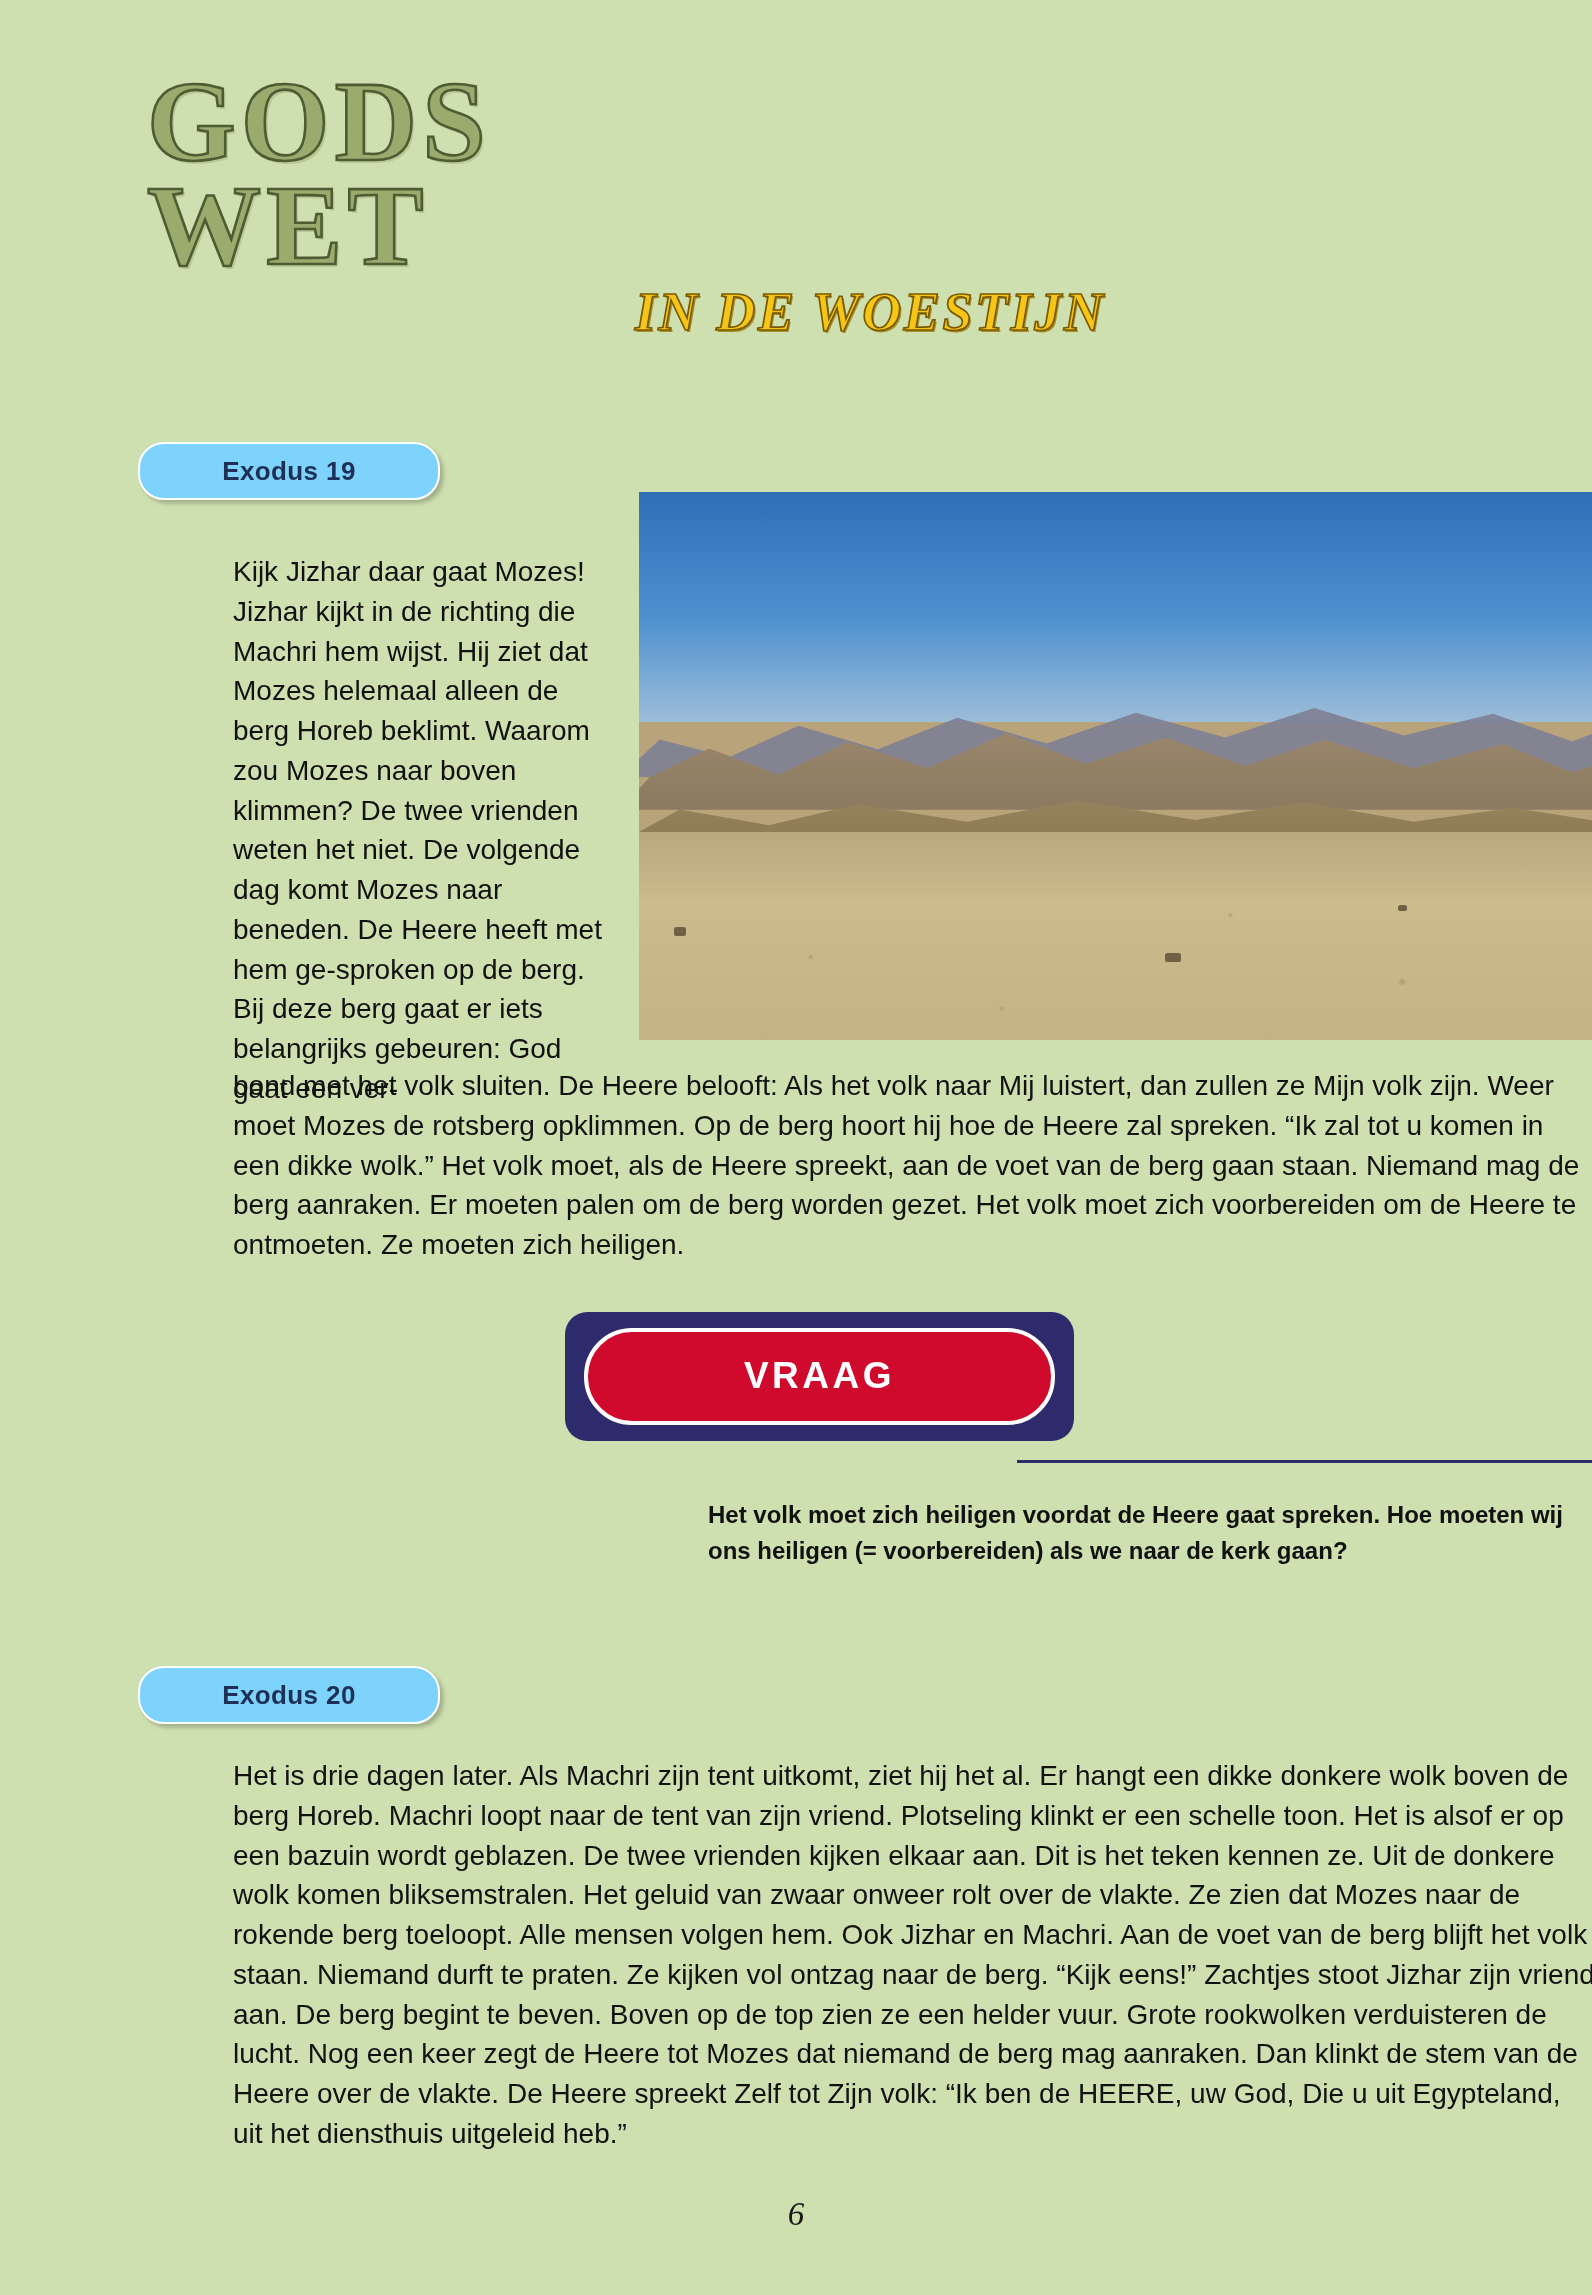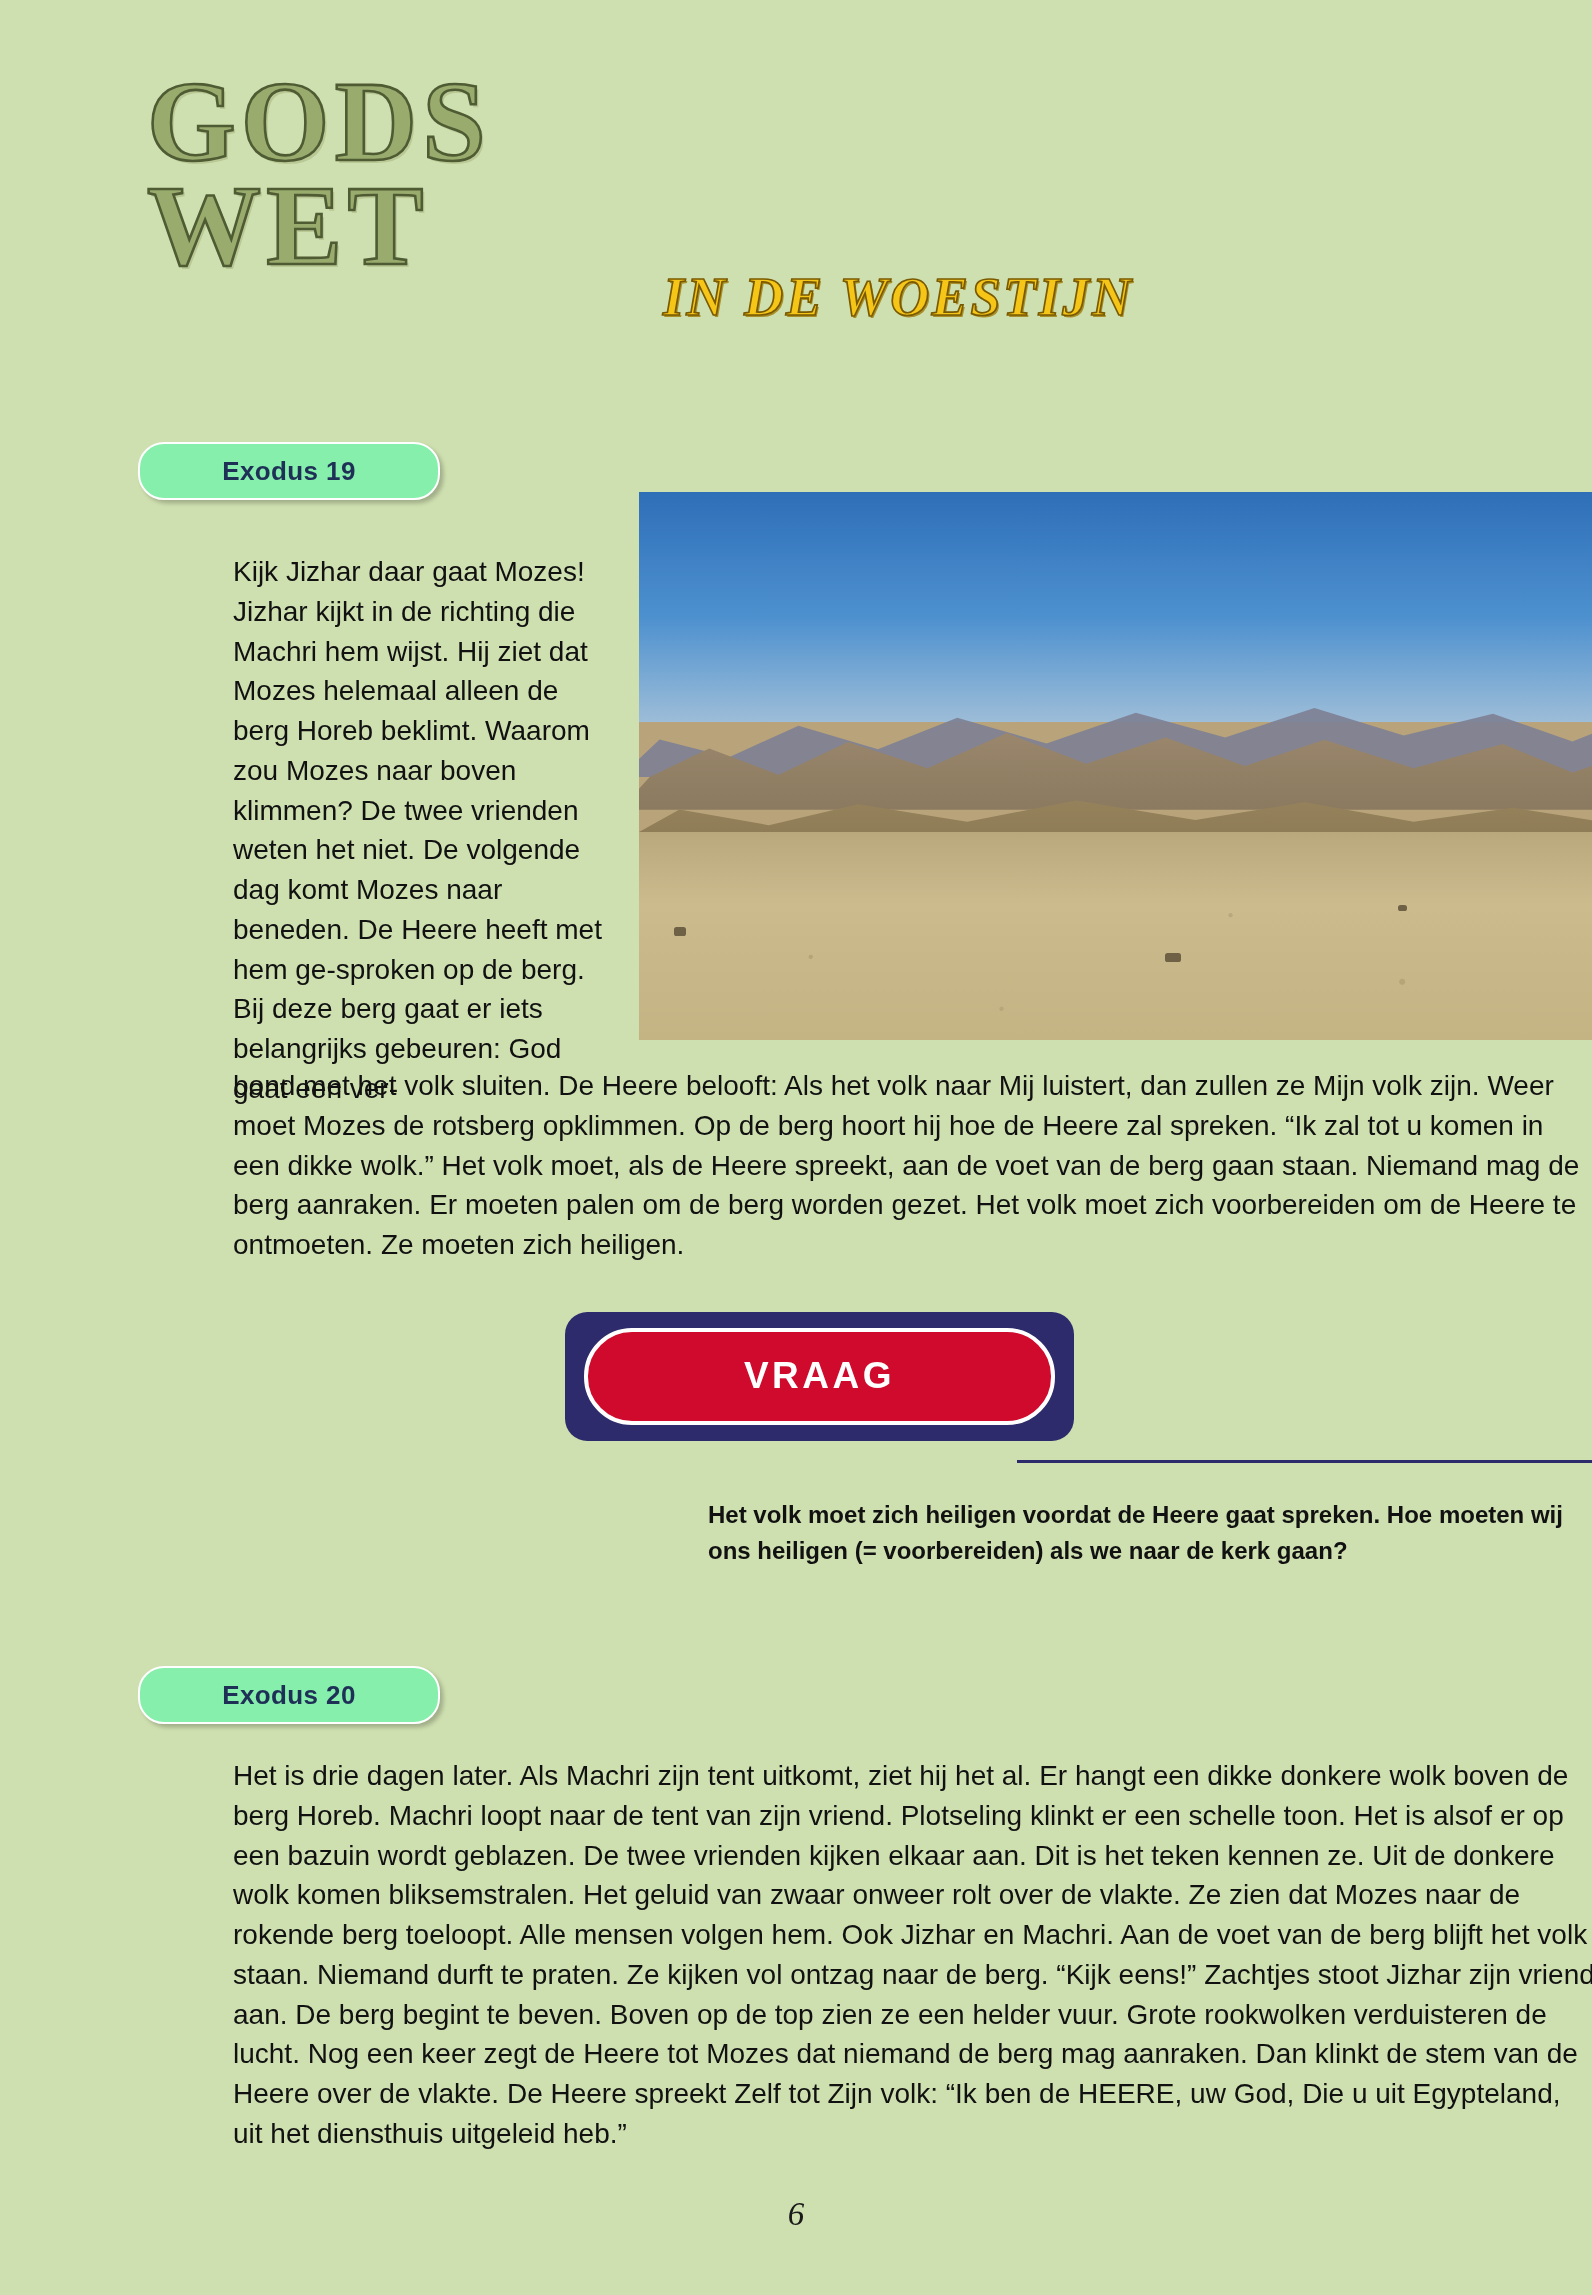--- a/index.html
+++ b/index.html
@@ -53,36 +53,35 @@
     font-weight: bold;
     letter-spacing: 5.2px;
     color: #9aab6e;
     -webkit-text-stroke: 2.6px #4e5b33;
     text-shadow: 2.6px 2.6px 0 #b9c894;
     line-height: 1.0;
   }
   .title-sub {
     position: absolute;
     left: 488px;
-    top: 201px;
+    top: 216px;
     font-family: "Liberation Serif", serif;
     font-size: 54px;
     font-weight: bold;
     font-style: italic;
     letter-spacing: 2.6px;
     color: #f5c518;
     -webkit-text-stroke: 1.7px #7a5a00;
     text-shadow: 1.7px 1.7px 0 #a98f2a;
-    margin-left: 28px;
   }
 
   
   .chapter-tag {
     position: absolute;
-    background: #86efac;
+    background: #7dd3fc;
     border: 2.6px solid #ffffff;
     border-radius: 26px;
     box-shadow: 3.5px 3.5px 4.3px rgba(0,0,0,0.22);
     color: #1f3057;
     font-size: 26px;
     font-weight: bold;
     display: flex;
     align-items: center;
     justify-content: center;
     letter-spacing: 0.4px;

